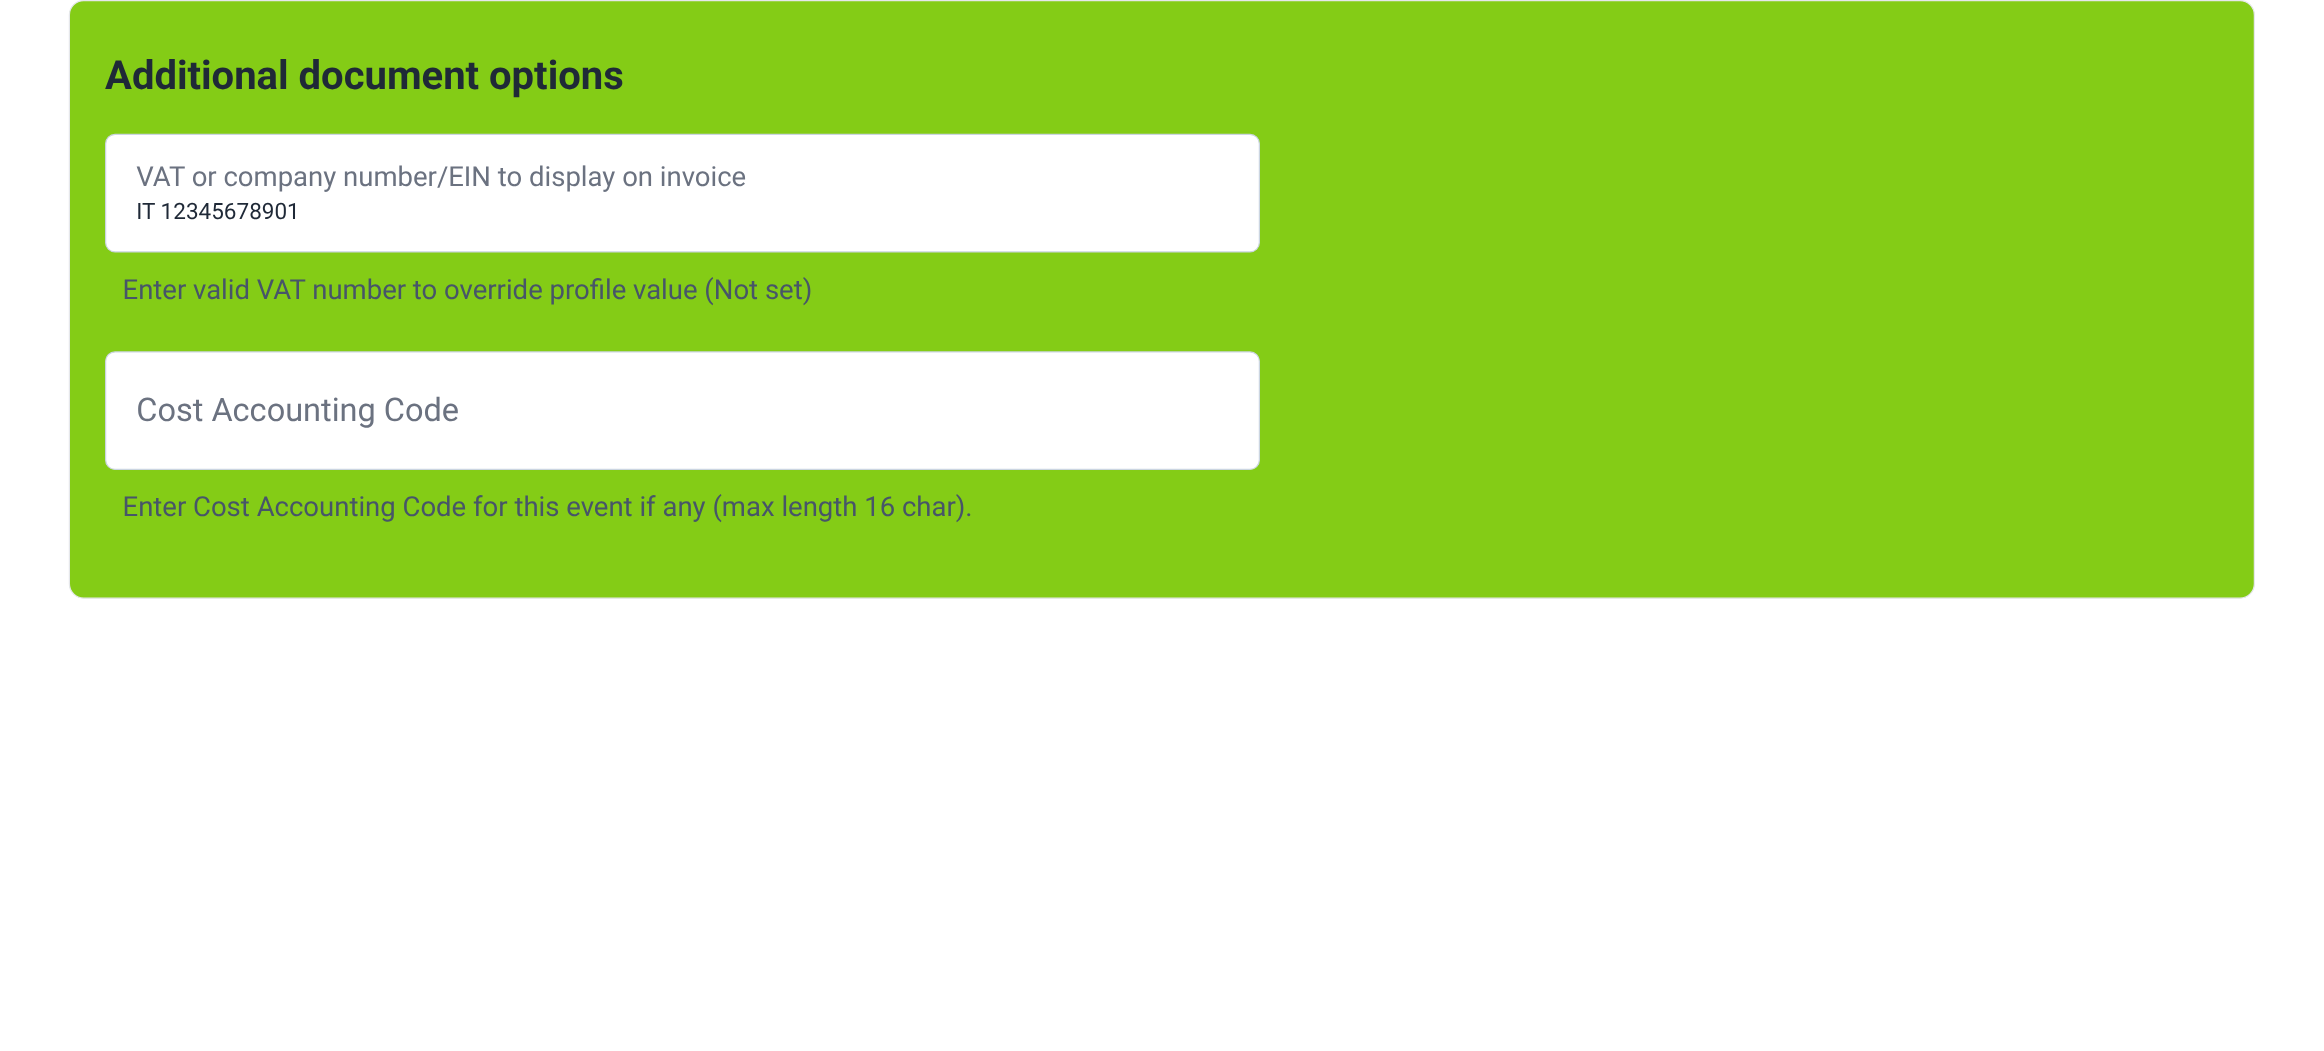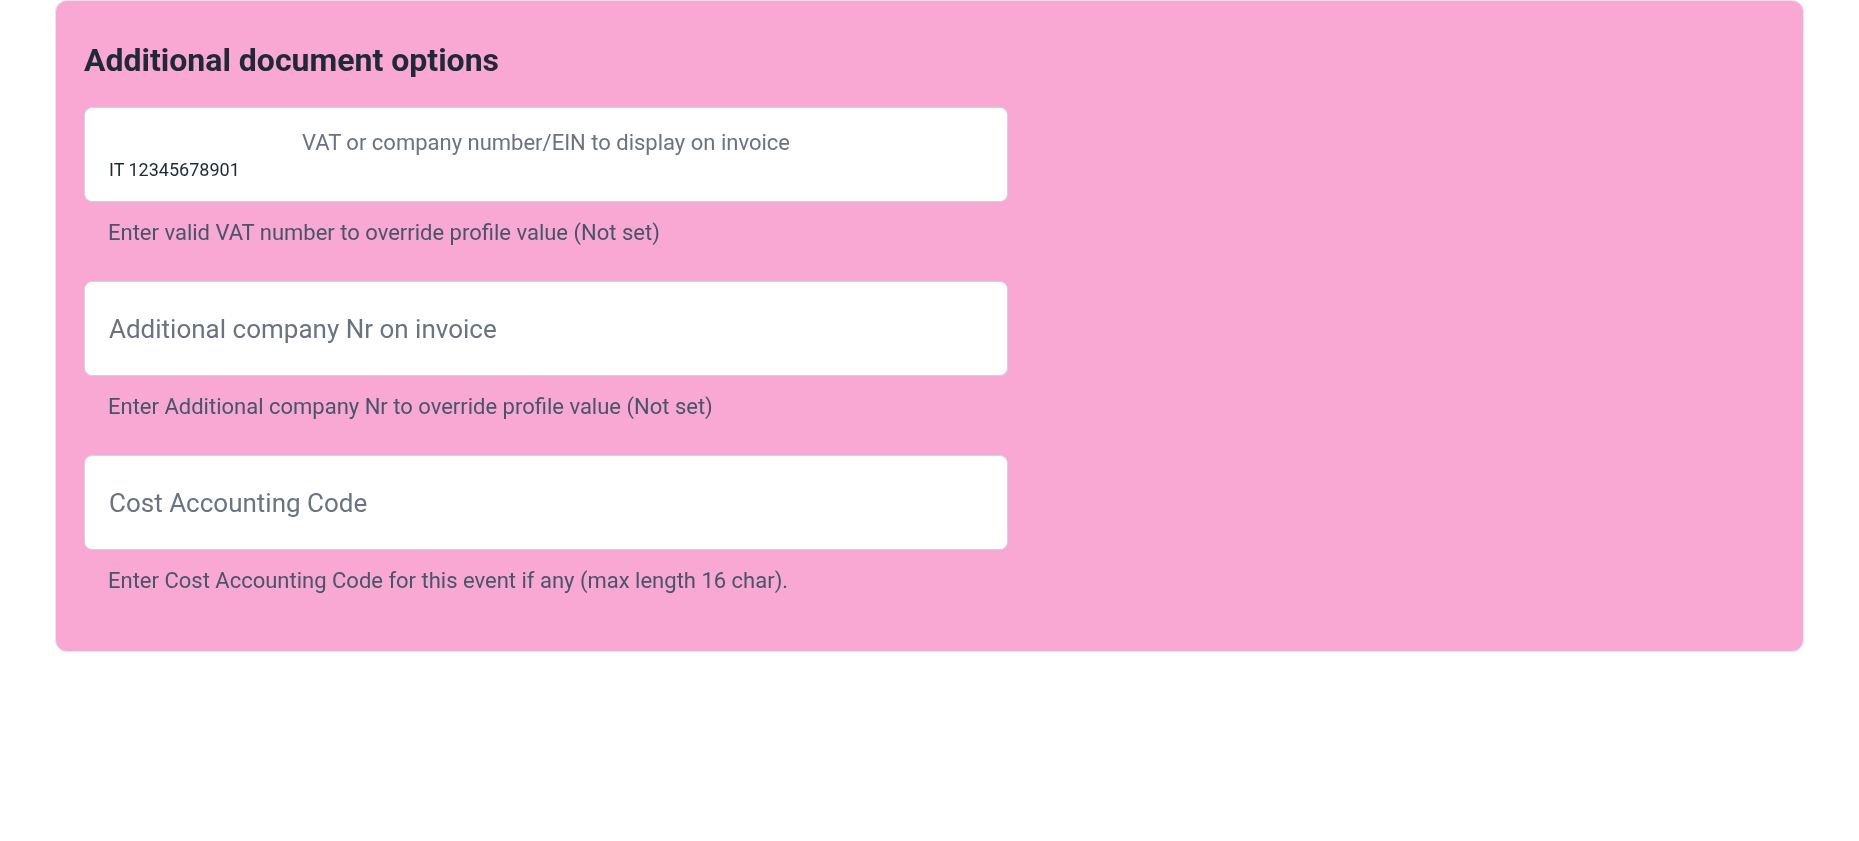--- a/index.html
+++ b/index.html
@@ -11,21 +11,21 @@
       font-family: -apple-system, BlinkMacSystemFont, "Segoe UI", Roboto, "Helvetica Neue", Arial, sans-serif;
       background: #ffffff;
       width: 1859px;
       height: 841px;
       position: relative;
     }
     .outer-container {
       padding: 0 15px 30px 15px;
     }
     .panel {
-      background: #f9a8d4;
+      background: #84cc16;
       border: 1px solid #e5e7eb;
       border-radius: 12px;
       padding: 40px 28px 55px 28px;
       margin: 0 40px;
     }
     .section-title {
       font-size: 32px;
       font-weight: 700;
       color: #1f2937;
       margin-bottom: 28px;
@@ -40,21 +40,20 @@
     .input-container {
       position: relative;
       background: #ffffff;
       border: 1px solid #cbd5e1;
       border-radius: 8px;
       padding: 16px 24px 14px 24px;
       min-height: 95px;
       display: flex;
       flex-direction: column;
       justify-content: center;
-      align-items: center;
     }
     .input-container.filled {
       padding-top: 10px;
       padding-bottom: 10px;
     }
     .floating-label {
       font-size: 22px;
       color: #6b7280;
       line-height: 1.3;
       display: block;
@@ -74,45 +73,39 @@
       color: #6b7280;
       font-size: 26px;
     }
     .placeholder-only .input-field {
       font-size: 26px;
     }
     .help-text {
       font-size: 22px;
       color: #475569;
       margin-top: 16px;
-      margin-left: 24px;
+      margin-left: 14px;
       line-height: 1.4;
     }
   </style>
 </head>
 <body>
 
 <div class="outer-container">
   <div class="panel">
     <h2 class="section-title">Additional document options</h2>
 
     <div class="form-group">
       <div class="input-container filled">
         <label class="floating-label">VAT or company number/EIN to display on invoice</label>
         <input type="text" class="input-field" value="IT 12345678901" style="">
       </div>
       <div class="help-text">Enter valid VAT number to override profile value (Not set)</div>
     </div>
 
-    <div class="form-group">
-      <div class="input-container placeholder-only">
-        <input type="text" class="input-field" placeholder="Additional company Nr on invoice" style="">
-      </div>
-      <div class="help-text">Enter Additional company Nr to override profile value (Not set)</div>
-    </div>
 
     <div class="form-group">
       <div class="input-container placeholder-only">
         <input type="text" class="input-field" placeholder="Cost Accounting Code" style="">
       </div>
       <div class="help-text">Enter Cost Accounting Code for this event if any (max length 16 char).</div>
     </div>
 
   </div>
 </div>

